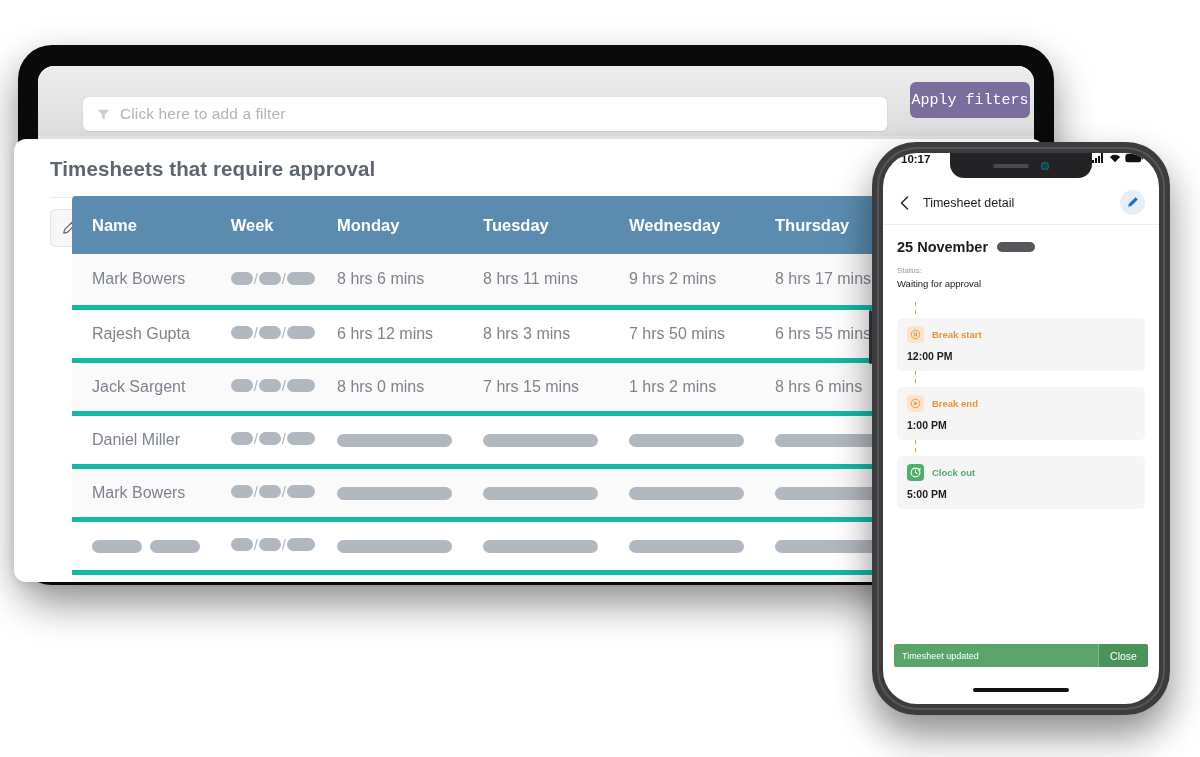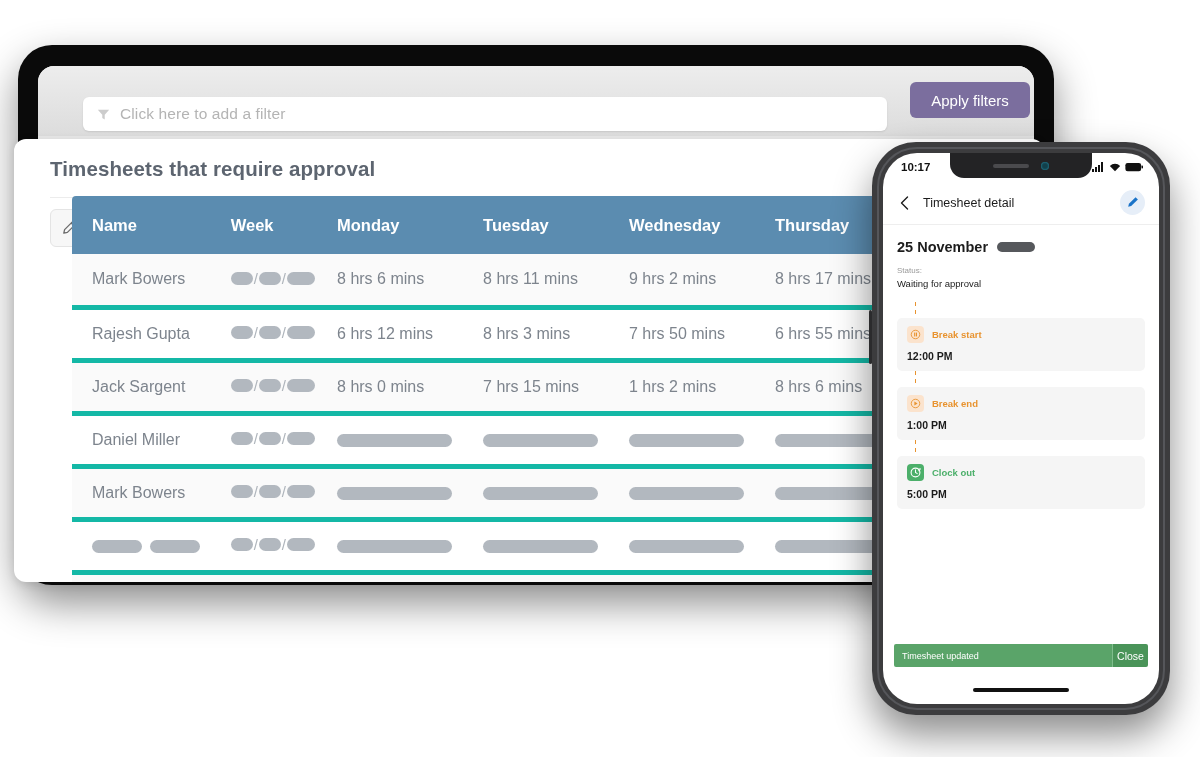--- a/index.html
+++ b/index.html
@@ -46,21 +46,21 @@
   #funnel-icon { width: 13px; height: 13px; flex: none; margin-right: 10px; }
   #filter-placeholder {
     font-size: 15.5px; color: #b4b4b4; letter-spacing: .1px;
   }
   #apply-filters-button {
     position: absolute; left: 872px; top: 16px;
     width: 120px; height: 36px;
     background: #7b6e9e;
     border: none; border-radius: 6px;
     color: #fff; font-size: 15px;
-    font-family: Liberation Sans, sans-serif;
+    font-family: Liberation Mono, monospace;
     cursor: pointer;
   }
 
   
   #timesheet-card {
     position: absolute; left: 14px; top: 139px;
     width: 1030px; height: 443px;
     background: #ffffff;
     border-radius: 12px;
     box-shadow: 0 2px 10px rgba(0,0,0,.10);
@@ -156,21 +156,21 @@
     background: #232325;
     border-bottom-left-radius: 14px; border-bottom-right-radius: 14px;
     z-index: 5;
     display: flex; align-items: center; justify-content: center; gap: 12px;
   }
   #notch-speaker { width: 36px; height: 4px; background: #4a4a4d; border-radius: 3px; }
   #notch-camera { width: 8px; height: 8px; border-radius: 50%; background: #123f4a; box-shadow: inset 0 0 2px #2ea7c4; }
 
   #phone-statusbar {
     position: relative; height: 28px;
-    display: flex; align-items: center; justify-content: space-between;
+    display: flex; align-items: flex-start; justify-content: space-between;
     padding: 0 16px 0 18px;
   }
   #status-time { font-size: 11.5px; font-weight: bold; color: #111; }
   #status-icons { display: flex; align-items: flex-end; gap: 4px; }
 
   #phone-appbar {
     position: relative; height: 44px;
     display: flex; align-items: center;
     padding: 0 14px 0 14px;
     border-bottom: 1px solid #eeeeee;
@@ -219,21 +219,21 @@
     position: absolute; left: 11px; bottom: 37px;
     width: 254px; height: 23px;
     display: flex; align-items: stretch;
     border-radius: 2px; overflow: hidden;
   }
   #toast-message {
     flex: 1; background: #5aa469; color: #fff;
     font-size: 9px; display: flex; align-items: center; padding-left: 8px;
   }
   #toast-close-button {
-    width: 36px; background: #4a9459; color: #fff;
+    width: 50px; background: #4a9459; color: #fff;
     font-size: 10.5px; display: flex; align-items: center; justify-content: center;
     border-left: 1px solid #7fbd8c; cursor: pointer;
   }
   #phone-home-indicator {
     position: absolute; left: 50%; bottom: 12px; transform: translateX(-50%);
     width: 96px; height: 4px; background: #111; border-radius: 3px;
   }
   #phone-side-button {
     position: absolute; left: -3px; top: 168px;
     width: 3px; height: 54px; background: #2b2b2d; border-radius: 2px;

